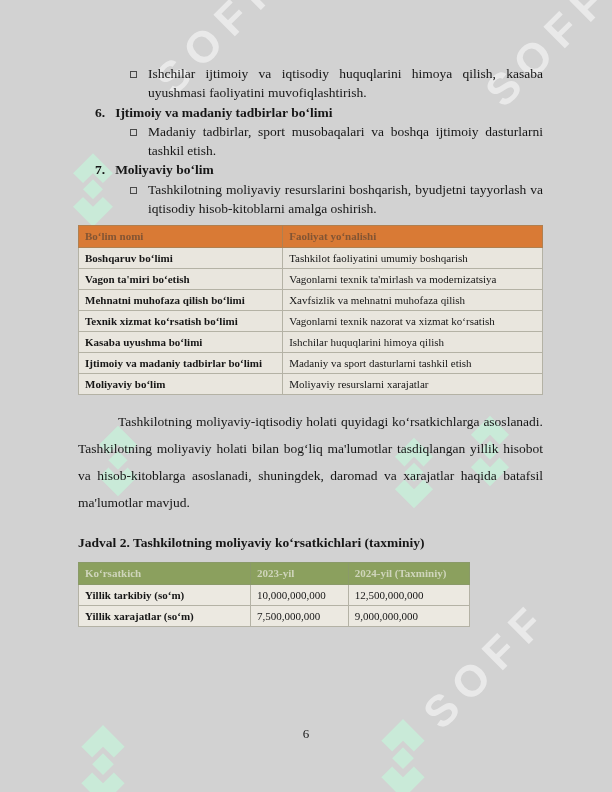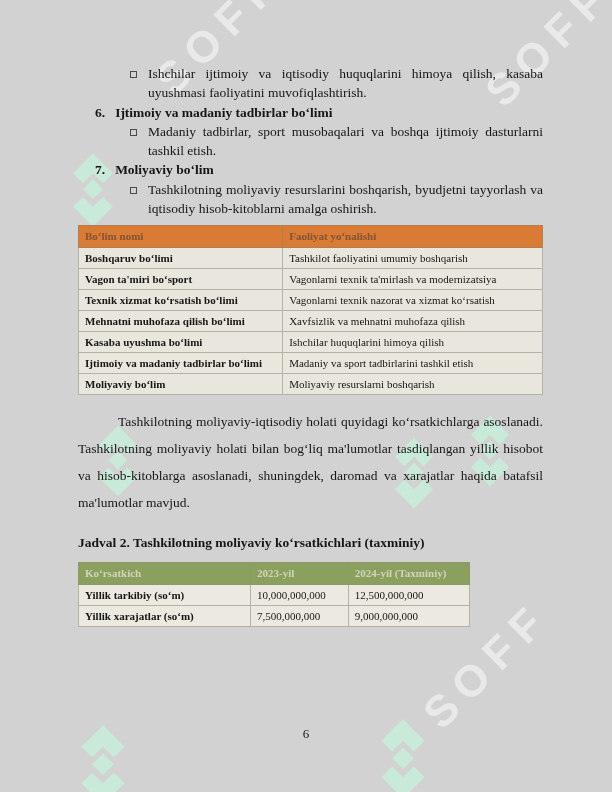--- a/index.html
+++ b/index.html
@@ -152,42 +152,42 @@
       <tbody>
           <tr>
         <th>Bo‘lim nomi</th>
         <th>Faoliyat yo‘nalishi</th>
       </tr>
       <tr>
         <td class="c1">Boshqaruv bo‘limi</td>
         <td class="c2">Tashkilot faoliyatini umumiy boshqarish</td>
       </tr>
       <tr>
-        <td class="c1">Vagon ta'miri bo‘sport</td>
+        <td class="c1">Vagon ta'miri bo‘etish</td>
         <td class="c2">Vagonlarni texnik ta'mirlash va modernizatsiya</td>
+      </tr>
+      <tr>
+        <td class="c1">Mehnatni muhofaza qilish bo‘limi</td>
+        <td class="c2">Xavfsizlik va mehnatni muhofaza qilish</td>
       </tr>
       <tr>
         <td class="c1">Texnik xizmat ko‘rsatish bo‘limi</td>
         <td class="c2">Vagonlarni texnik nazorat va xizmat ko‘rsatish</td>
       </tr>
       <tr>
-        <td class="c1">Mehnatni muhofaza qilish bo‘limi</td>
-        <td class="c2">Xavfsizlik va mehnatni muhofaza qilish</td>
-      </tr>
-      <tr>
         <td class="c1">Kasaba uyushma bo‘limi</td>
         <td class="c2">Ishchilar huquqlarini himoya qilish</td>
       </tr>
       <tr>
         <td class="c1">Ijtimoiy va madaniy tadbirlar bo‘limi</td>
-        <td class="c2">Madaniy va sport tadbirlarini tashkil etish</td>
+        <td class="c2">Madaniy va sport dasturlarni tashkil etish</td>
       </tr>
       <tr>
         <td class="c1">Moliyaviy bo‘lim</td>
-        <td class="c2">Moliyaviy resurslarni boshqarish</td>
+        <td class="c2">Moliyaviy resurslarni xarajatlar</td>
       </tr>
     </tbody>
       </table>
 
 
     <div class="para">Tashkilotning moliyaviy-iqtisodiy holati quyidagi ko‘rsatkichlarga asoslanadi. Tashkilotning moliyaviy holati bilan bog‘liq ma'lumotlar tasdiqlangan yillik hisobot va hisob-kitoblarga asoslanadi, shuningdek, daromad va xarajatlar haqida batafsil ma'lumotlar mavjud.</div>
 
     <div class="caption" style="margin-top:17px;">Jadval 2. Tashkilotning moliyaviy ko‘rsatkichlari (taxminiy)</div>
 
     <table class="t2">

